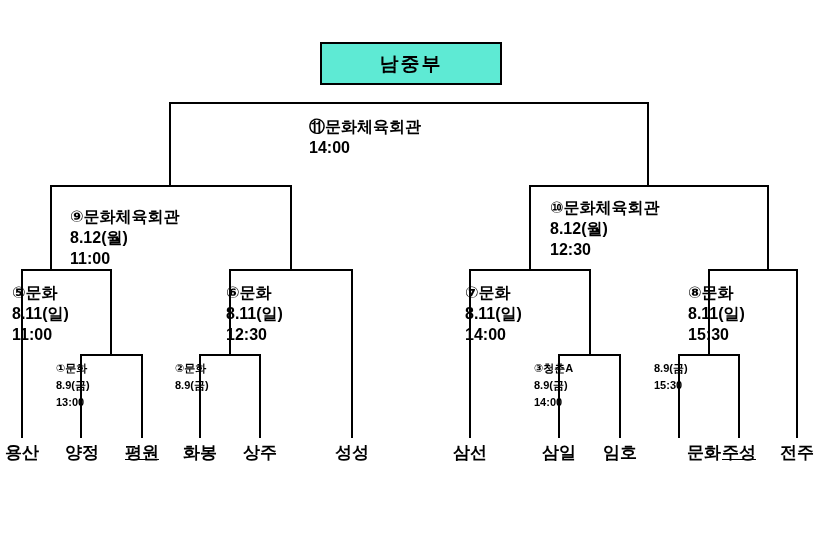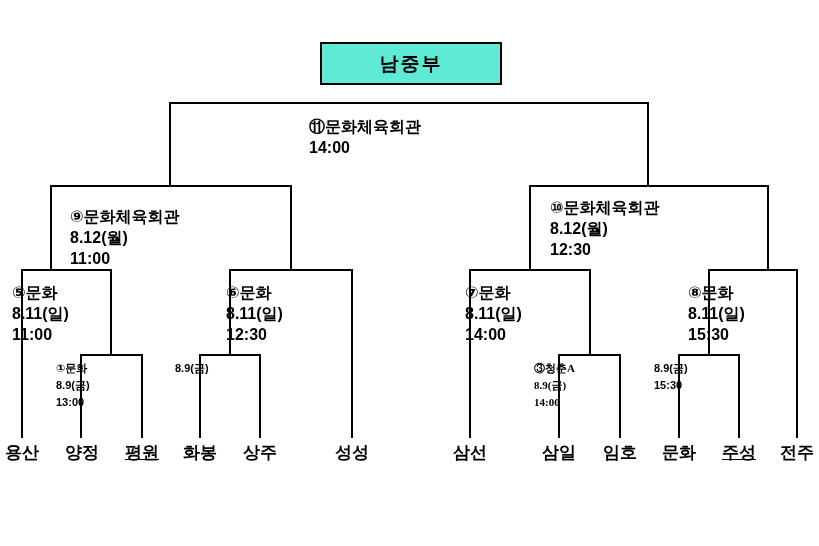--- a/index.html
+++ b/index.html
@@ -88,38 +88,39 @@
     <div>8.11(일)</div>
     <div>15:30</div>
   </div>
 
   <div class="match match-sm" style="left:56px;top:360px;width:110px;">
     <div>①문화</div>
     <div>8.9(금)</div>
     <div>13:00</div>
   </div>
   <div class="match match-sm" style="left:175px;top:360px;width:110px;">
+    <div>②문화</div>
     <div>8.9(금)</div>
   </div>
-  <div class="match match-sm" style="left:534px;top:360px;width:110px;font-family:Liberation Serif, serif;">
+  <div class="match match-sm" style="left:534px;top:360px;width:110px;">
     <div>③청춘A</div>
     <div>8.9(금)</div>
     <div>14:00</div>
   </div>
   <div class="match match-sm" style="left:654px;top:360px;width:110px;">
     <div>8.9(금)</div>
     <div>15:30</div>
   </div>
 
   <div class="team" style="left:-10px;">용산</div>
   <div class="team" style="left:50px;">양정</div>
   <div class="team" style="left:110px;text-decoration:underline;">평원</div>
   <div class="team" style="left:168px;">화봉</div>
   <div class="team" style="left:228px;">상주</div>
   <div class="team" style="left:320px;">성성</div>
   <div class="team" style="left:438px;">삼선</div>
   <div class="team" style="left:527px;">삼일</div>
   <div class="team" style="left:588px;">임호</div>
-  <div class="team" style="left:647px;">문화</div>
+  <div class="team" style="left:672px;">문화</div>
   <div class="team" style="left:707px;text-decoration:underline;">주성</div>
   <div class="team" style="left:765px;">전주</div>
 
 </div>
 
 </body></html>

